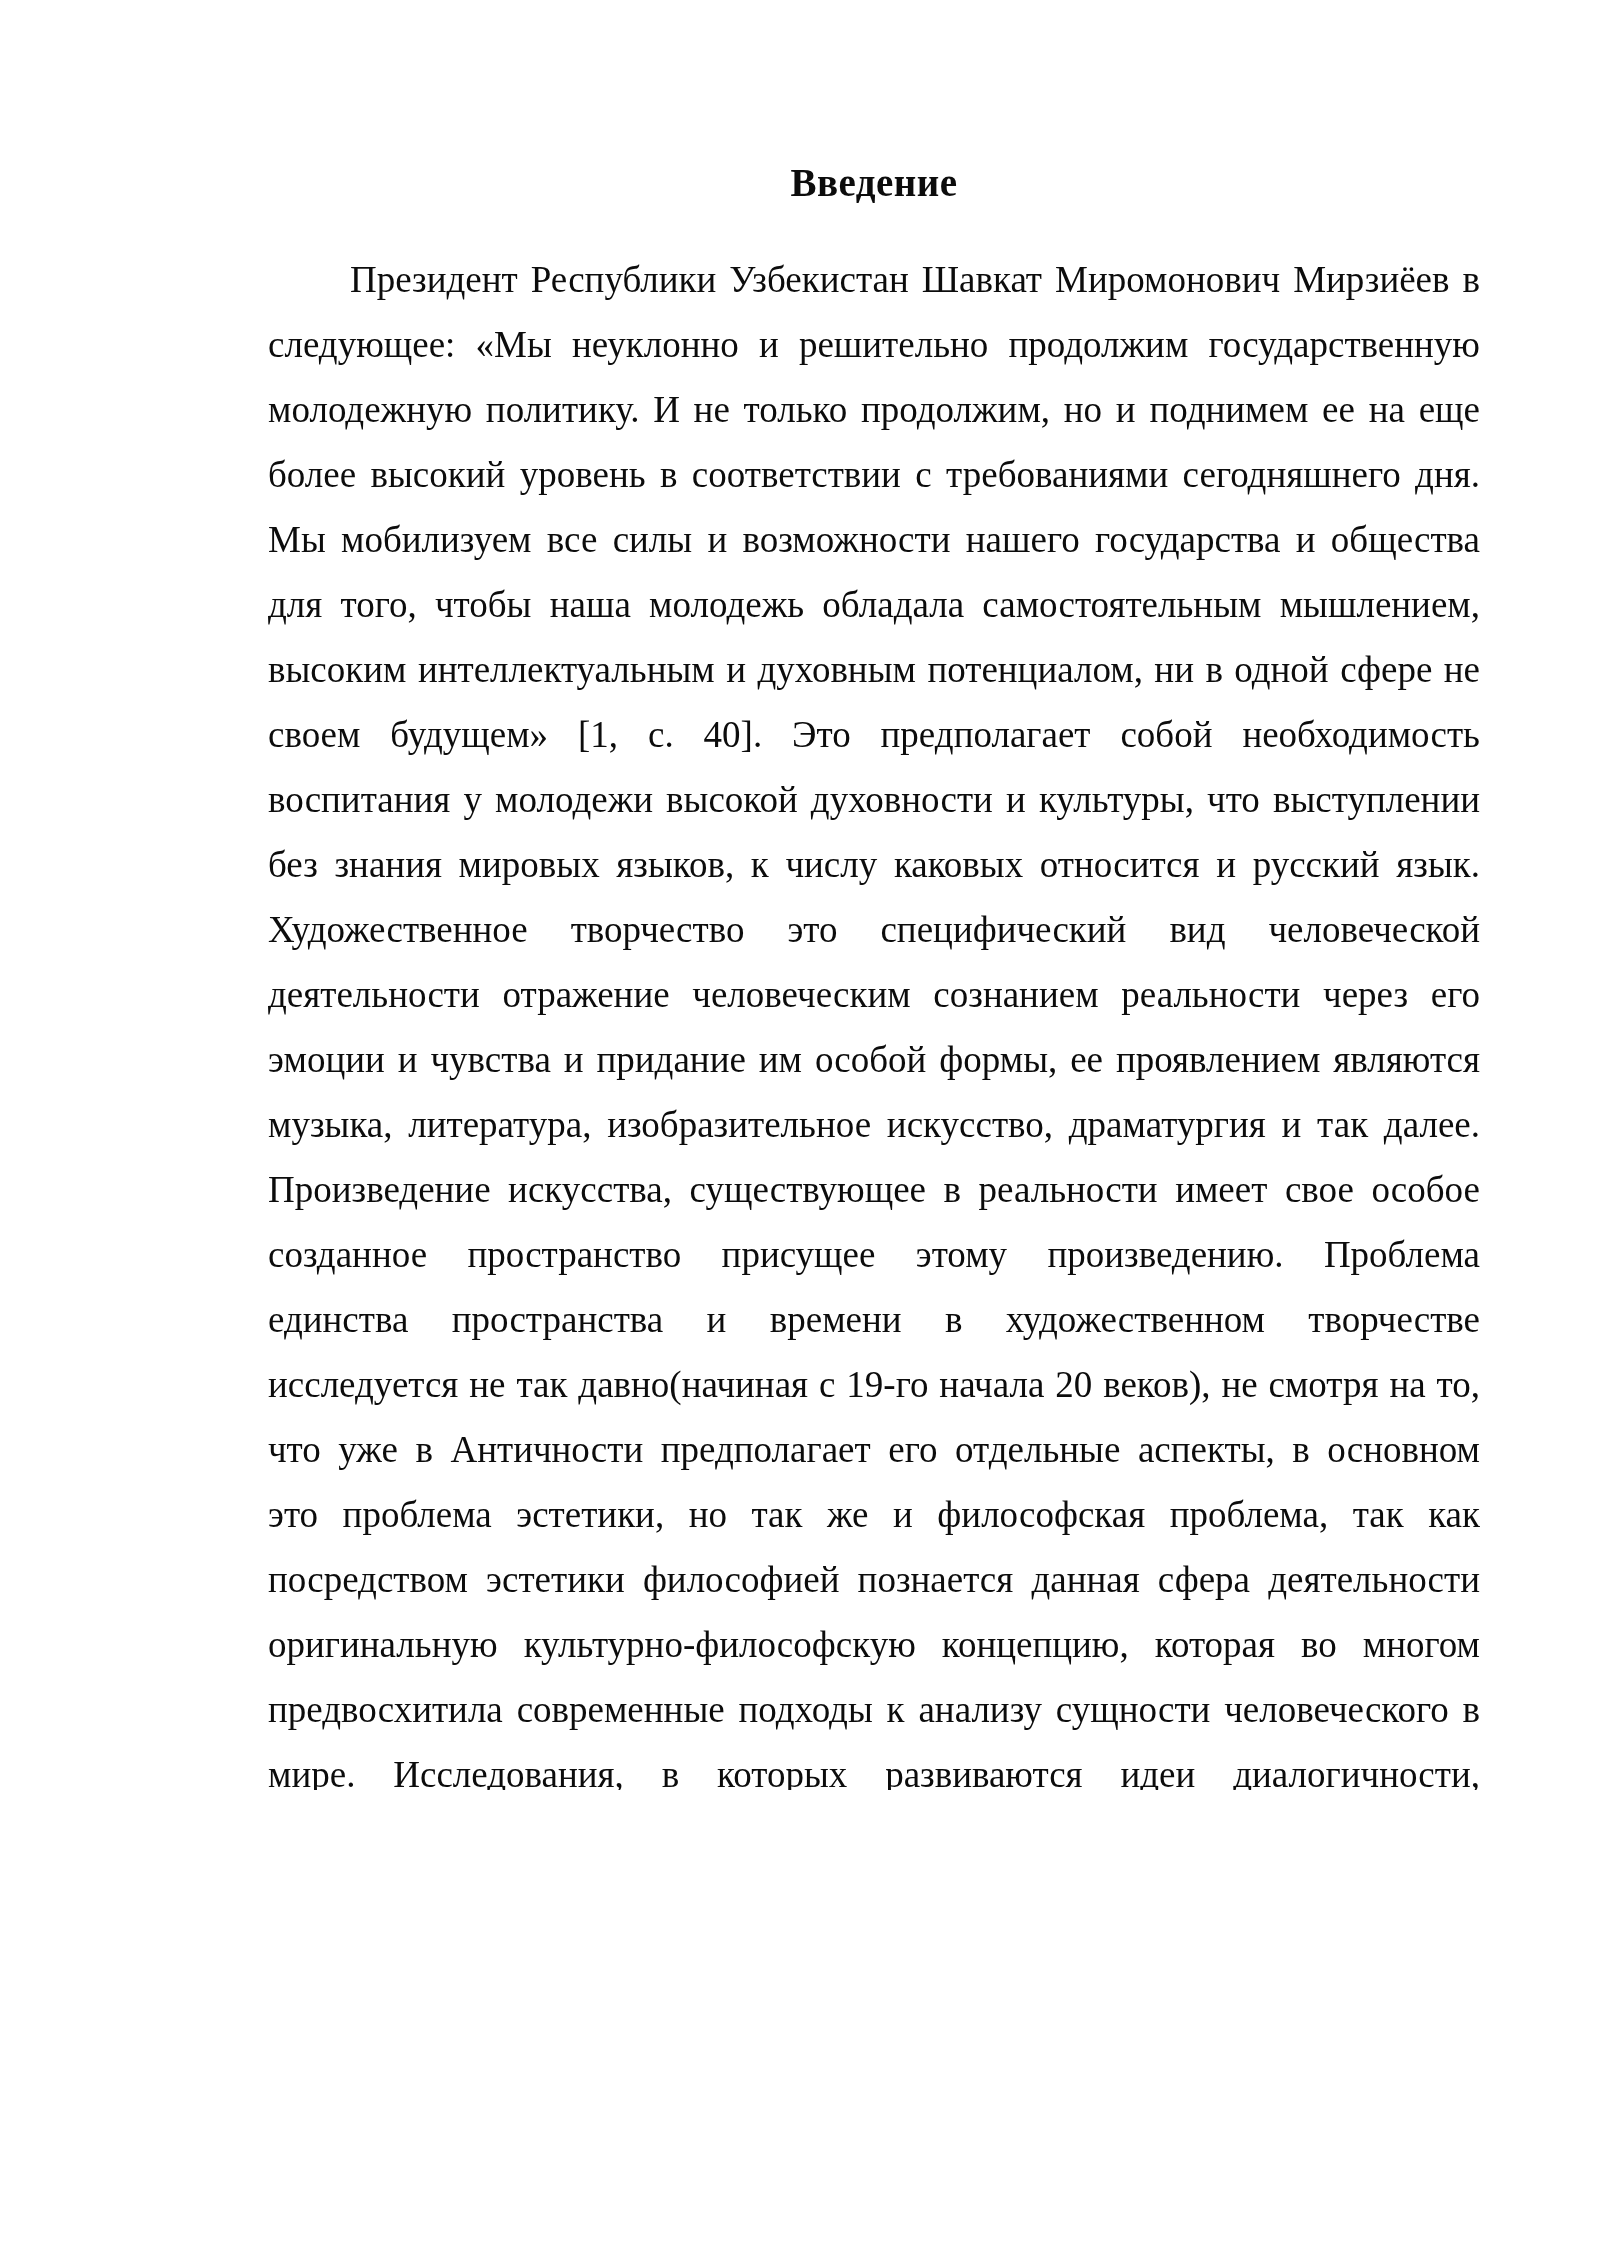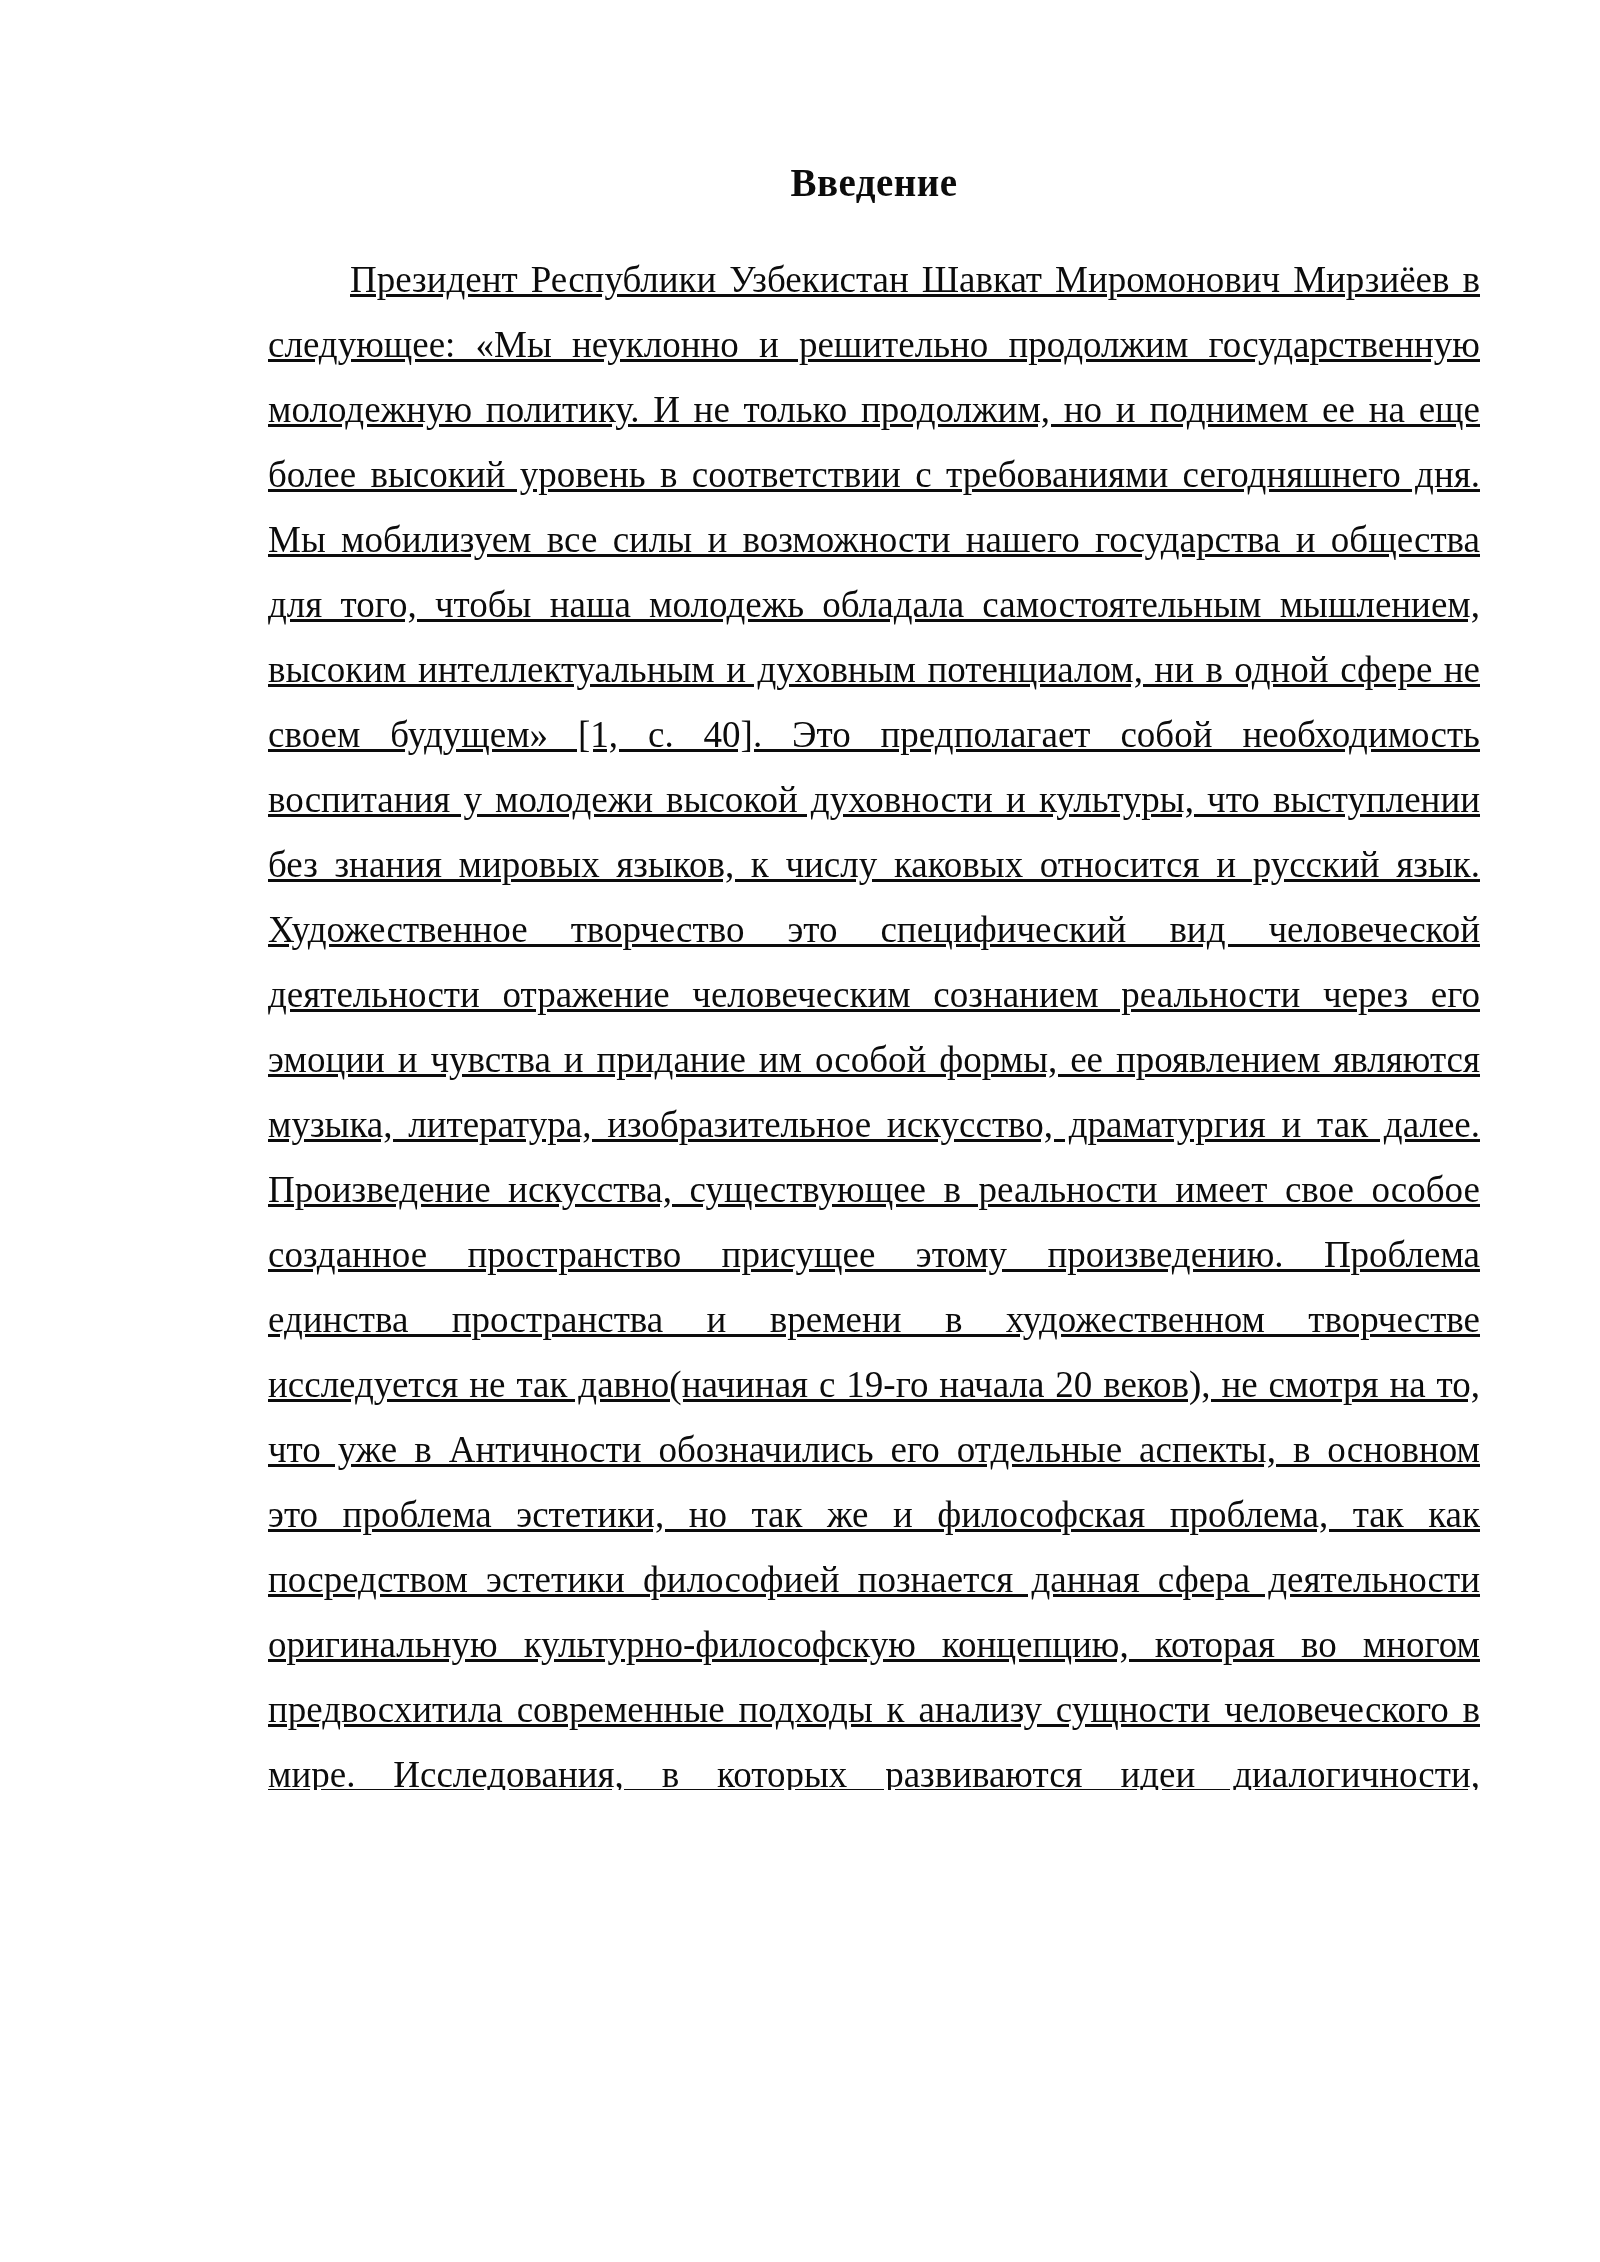--- a/index.html
+++ b/index.html
@@ -32,21 +32,20 @@
   }
   .para-line {
     font-size: 37px;
     line-height: 65px;
     height: 65px;
     overflow: hidden;
     text-align: justify;
     text-align-last: justify;
     -moz-text-align-last: justify;
     white-space: normal;
-    text-decoration: underline;
   }
   .para-line.first-line {
     padding-left: 82px;
   }
   .page-number {
     position: absolute;
     left: 251px;
     top: 2094px;
     width: 1212px;
     text-align: center;
@@ -72,21 +71,21 @@
       <div class="para-line">воспитания у молодежи высокой духовности и культуры, что выступлении</div>
       <div class="para-line">без знания мировых языков, к числу каковых относится и русский язык.</div>
       <div class="para-line">Художественное творчество это специфический вид человеческой</div>
       <div class="para-line">деятельности отражение человеческим сознанием реальности через его</div>
       <div class="para-line">эмоции и чувства и придание им особой формы, ее проявлением являются</div>
       <div class="para-line">музыка, литература, изобразительное искусство, драматургия и так далее.</div>
       <div class="para-line">Произведение искусства, существующее в реальности имеет свое особое</div>
       <div class="para-line">созданное пространство присущее этому произведению. Проблема</div>
       <div class="para-line">единства пространства и времени в художественном творчестве</div>
       <div class="para-line">исследуется не так давно(начиная с 19-го начала 20 веков), не смотря на то,</div>
-      <div class="para-line">что уже в Античности обозначились его отдельные аспекты, в основном</div>
+      <div class="para-line">что уже в Античности предполагает его отдельные аспекты, в основном</div>
       <div class="para-line">это проблема эстетики, но так же и философская проблема, так как</div>
       <div class="para-line">посредством эстетики философией познается данная сфера деятельности</div>
       <div class="para-line">оригинальную культурно-философскую концепцию, которая во многом</div>
       <div class="para-line">предвосхитила современные подходы к анализу сущности человеческого в</div>
       <div class="para-line">мире. Исследования, в которых развиваются идеи диалогичности,</div>
       <div class="para-line">карнавальности, события, поступка, хронотопа, полифонии разобраны на</div>
     </div>
   </div>
   <div class="page-number">3</div>
 </div>

